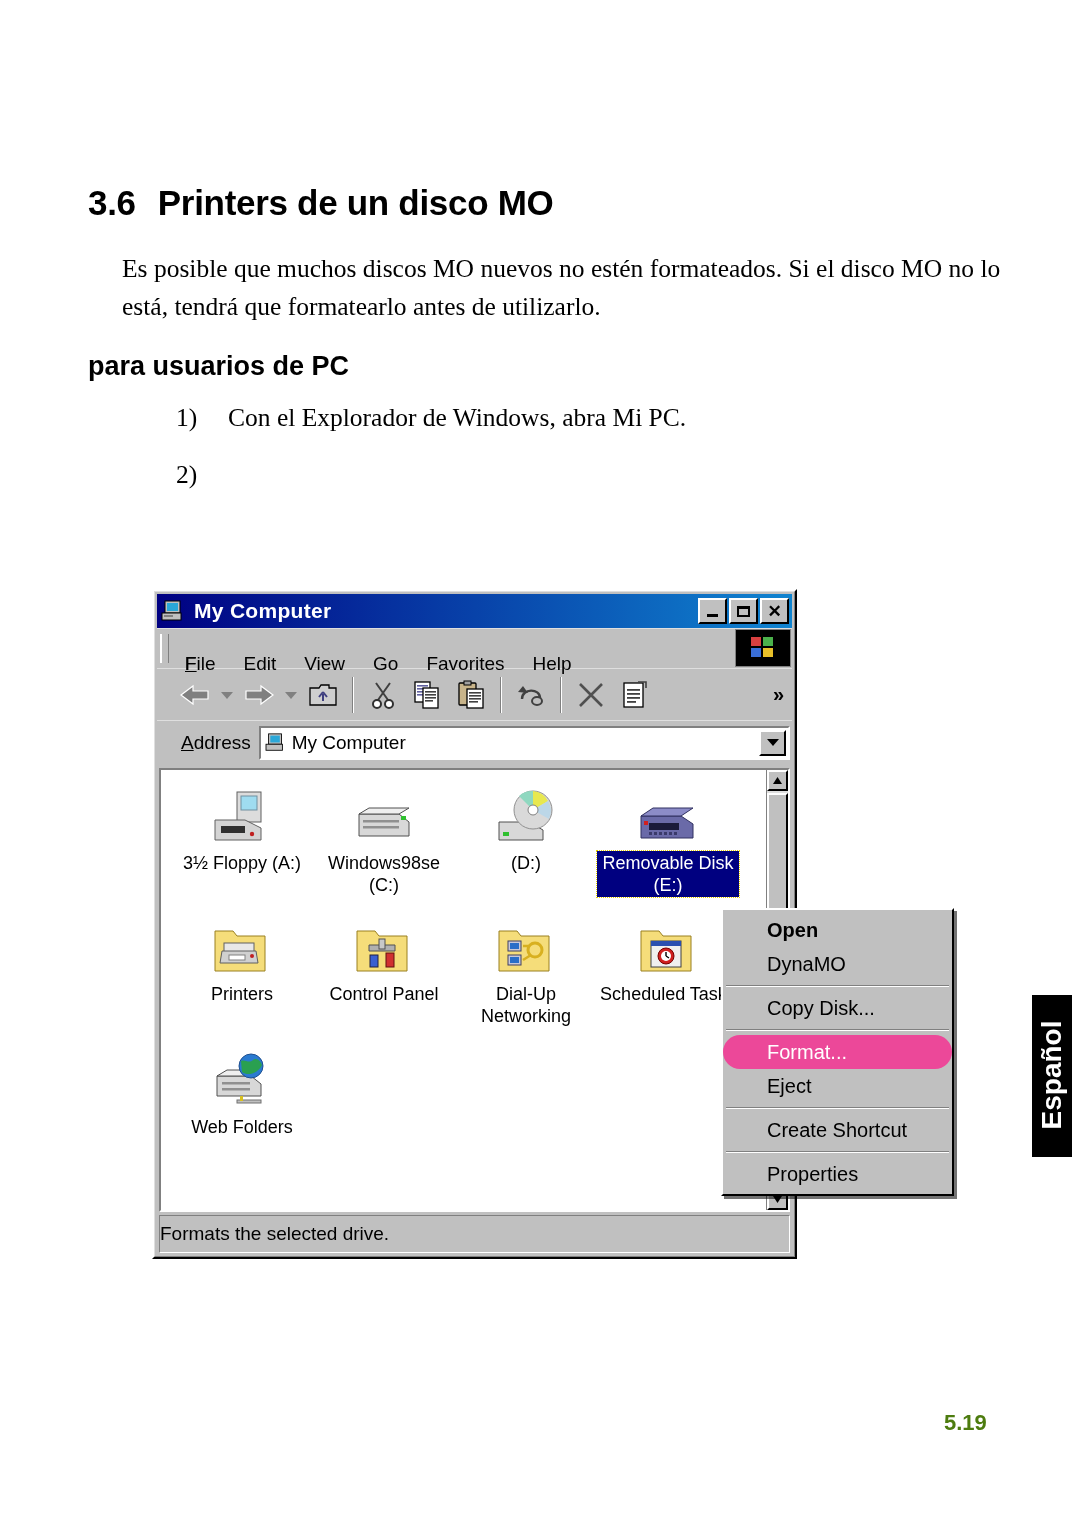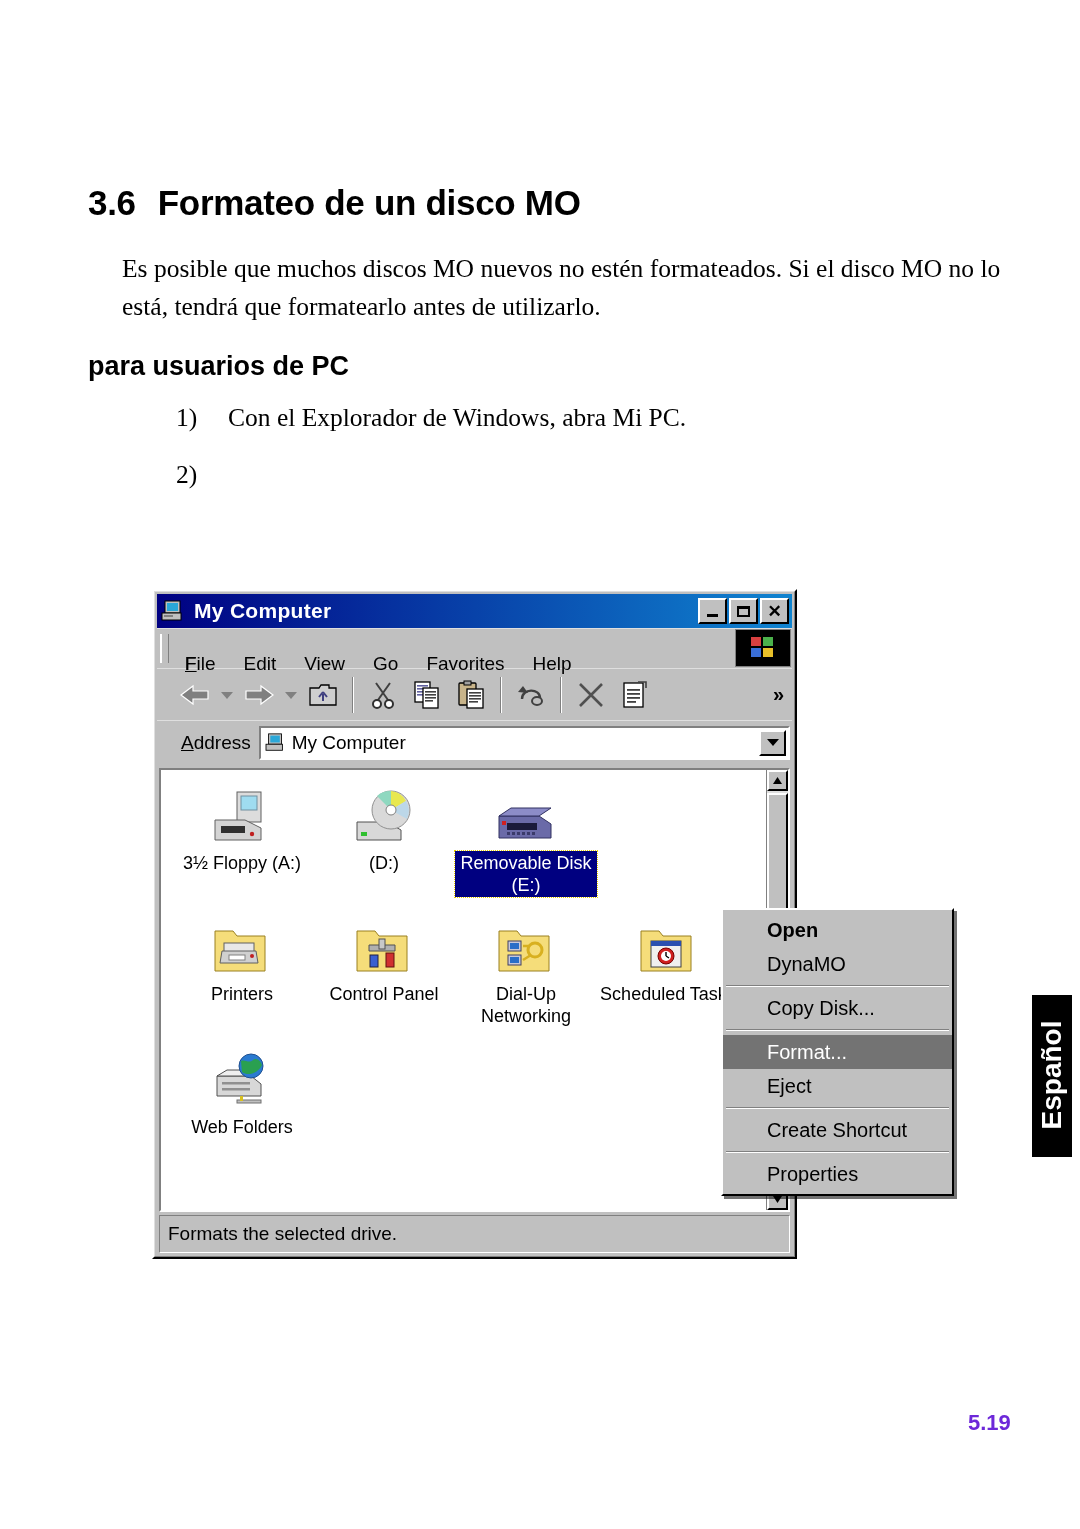--- a/index.html
+++ b/index.html
@@ -53,23 +53,23 @@
     font-weight:bold; font-size:28px;
     transform: rotate(-90deg);
     transform-origin: center center;
     white-space:nowrap;
     position:absolute; left:50%; top:50%;
     margin-left:-70px; margin-top:-17px;
     width:140px; text-align:center;
   }
 
   .page-num {
-    position:absolute; left:968px; top:1410px;
+    position:absolute; left:944px; top:1410px;
     font-family:"Liberation Sans", sans-serif;
-    font-weight:bold; font-size:22px; color:#6d28d9;
+    font-weight:bold; font-size:22px; color:#4d7c0f;
   }
 
   
   .win98 {
     position:absolute; left:152px; top:589px;
     width:645px; height:670px;
     background:#c0c0c0;
     border:2px solid;
     border-color:#ffffff #000000 #000000 #ffffff;
     font-family:"Liberation Sans", sans-serif;
@@ -180,51 +180,51 @@
   .vscroll .thumb {
     position:absolute; top:23px; left:0; right:0; height:120px; background:#c0c0c0;
     border:2px solid; border-color:#ffffff #000000 #000000 #ffffff;
   }
   .vscroll .arrow.bottom { position:absolute; bottom:0; left:0; right:0; }
 
   .statusbar {
     position:absolute; left:4px; right:4px; bottom:3px; height:38px;
     display:flex; align-items:center;
     border:1px solid; border-color:#808080 #ffffff #ffffff #808080;
-    padding-left:8px; font-size:19px; background:#c0c0c0;
+    font-size:19px; background:#c0c0c0;
   }
 
   
   .ctxmenu {
     position:absolute; left:721px; top:908px; width:233px;
     background:#c0c0c0;
     border:2px solid; border-color:#ffffff #000000 #000000 #ffffff;
     font-family:"Liberation Sans", sans-serif;
     box-shadow:3px 3px 0 rgba(0,0,0,0.55);
     padding:3px 0;
     z-index:20;
   }
   .ctxmenu .item {
     padding:4px 6px 4px 44px; font-size:20px; line-height:26px; color:#000;
     white-space:nowrap;
   }
   .ctxmenu .item.bold { font-weight:bold; }
-  .ctxmenu .item.sel { background:#737373; color:#fff; }
+  .ctxmenu .item.sel { background:#ec4899; color:#fff;border-radius:17px; }
   .ctxmenu .sep { height:2px; margin:4px 3px; border-top:1px solid #808080; border-bottom:1px solid #ffffff; }
 
   
   svg { display:block; }
 </style>
 </head>
 <body>
 
 <div class="page">
 
   <div class="h-section">
-    <span class="num">3.6</span><span>Formateo de un disco MO</span>
+    <span class="num">3.6</span><span>Printers de un disco MO</span>
   </div>
 
   <div class="body-para">Es posible que muchos discos MO nuevos no estén formateados. Si el disco MO no lo está, tendrá que formatearlo antes de utilizarlo.</div>
 
   <div class="h-sub">para usuarios de PC</div>
 
   <ol class="steps">
     <li>
       <span class="marker">1)</span>
       <span>Con el Explorador de Windows, abra Mi PC.</span>
@@ -397,20 +397,32 @@
                   <rect x="30" y="6" width="16" height="14" fill="#9fdcf0" stroke="#7090a0"></rect>
                   <path d="M4 30 L34 30 L50 38 L50 50 L4 50 Z" fill="#d4d4d4" stroke="#606060"></path>
                   <rect x="10" y="36" width="24" height="7" fill="#303030"></rect>
                   <circle cx="41" cy="44" r="2.2" fill="#c02020"></circle>
                 </svg>
               </div>
               <span class="lbl">3½ Floppy (A:)</span>
             </div>
             <div class="cell">
               <div class="icon-box">
+                <svg width="62" height="56" viewBox="0 0 62 56">
+                  <path d="M6 24 L46 24 L56 32 L56 46 L6 46 Z" fill="#d8d8d8" stroke="#505050"></path>
+                  <path d="M6 24 L16 18 L56 18 L46 24 Z" fill="#efefef" stroke="#505050"></path>
+                  <rect x="10" y="30" width="36" height="2.5" fill="#909090"></rect>
+                  <rect x="10" y="36" width="36" height="2.5" fill="#909090"></rect>
+                  <rect x="48" y="26" width="5" height="4" fill="#30c030"></rect>
+                </svg>
+              </div>
+              <span class="lbl">Windows98se (C:)</span>
+            </div>
+            <div class="cell">
+              <div class="icon-box">
                 <svg width="62" height="58" viewBox="0 0 62 58">
                   <path d="M4 34 L34 34 L48 42 L48 52 L4 52 Z" fill="#d8d8d8" stroke="#505050"></path>
                   <rect x="8" y="44" width="6" height="4" fill="#30c030"></rect>
                   <circle cx="38" cy="22" r="19" fill="#d9d9d9" stroke="#909090"></circle>
                   <path d="M38 22 L38 3 A19 19 0 0 1 53 13 Z" fill="#e8e850"></path>
                   <path d="M38 22 L53 13 A19 19 0 0 1 54 31 Z" fill="#bcd7e8"></path>
                   <path d="M38 22 L24 8 A19 19 0 0 1 38 3 Z" fill="#8fd8c0"></path>
                   <circle cx="38" cy="22" r="5" fill="#fff" stroke="#808080"></circle>
                 </svg>
               </div>

